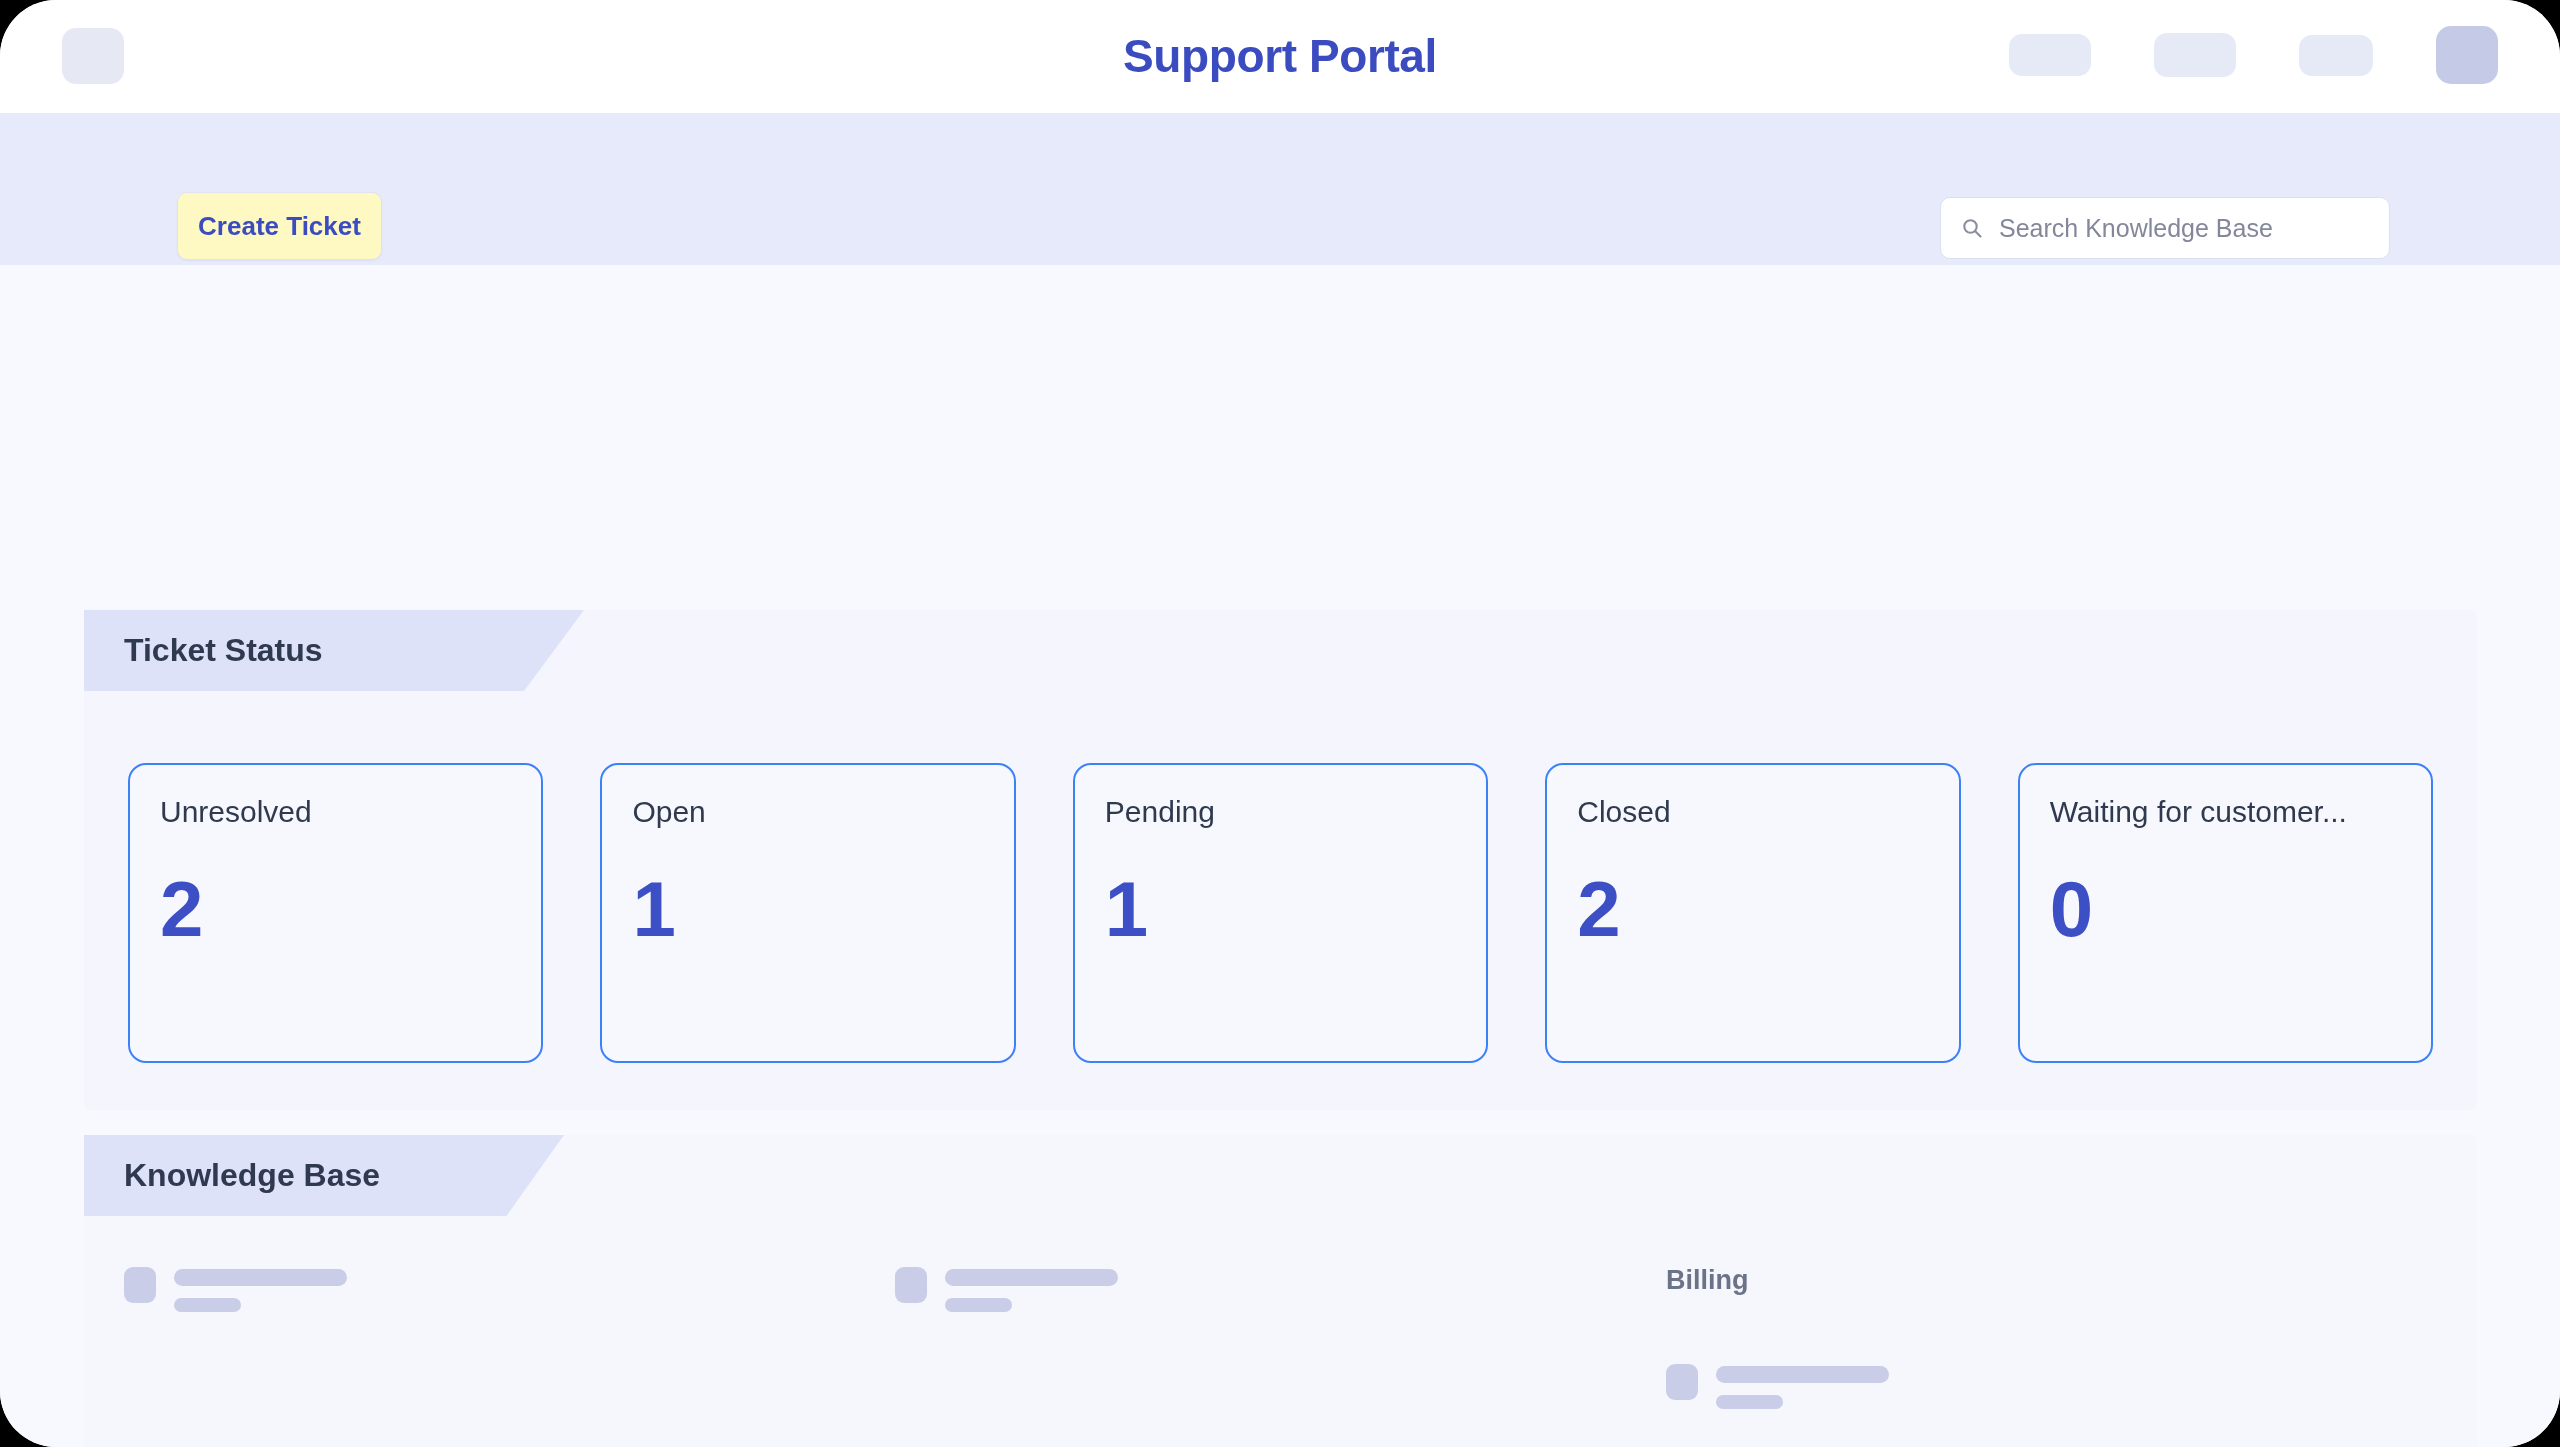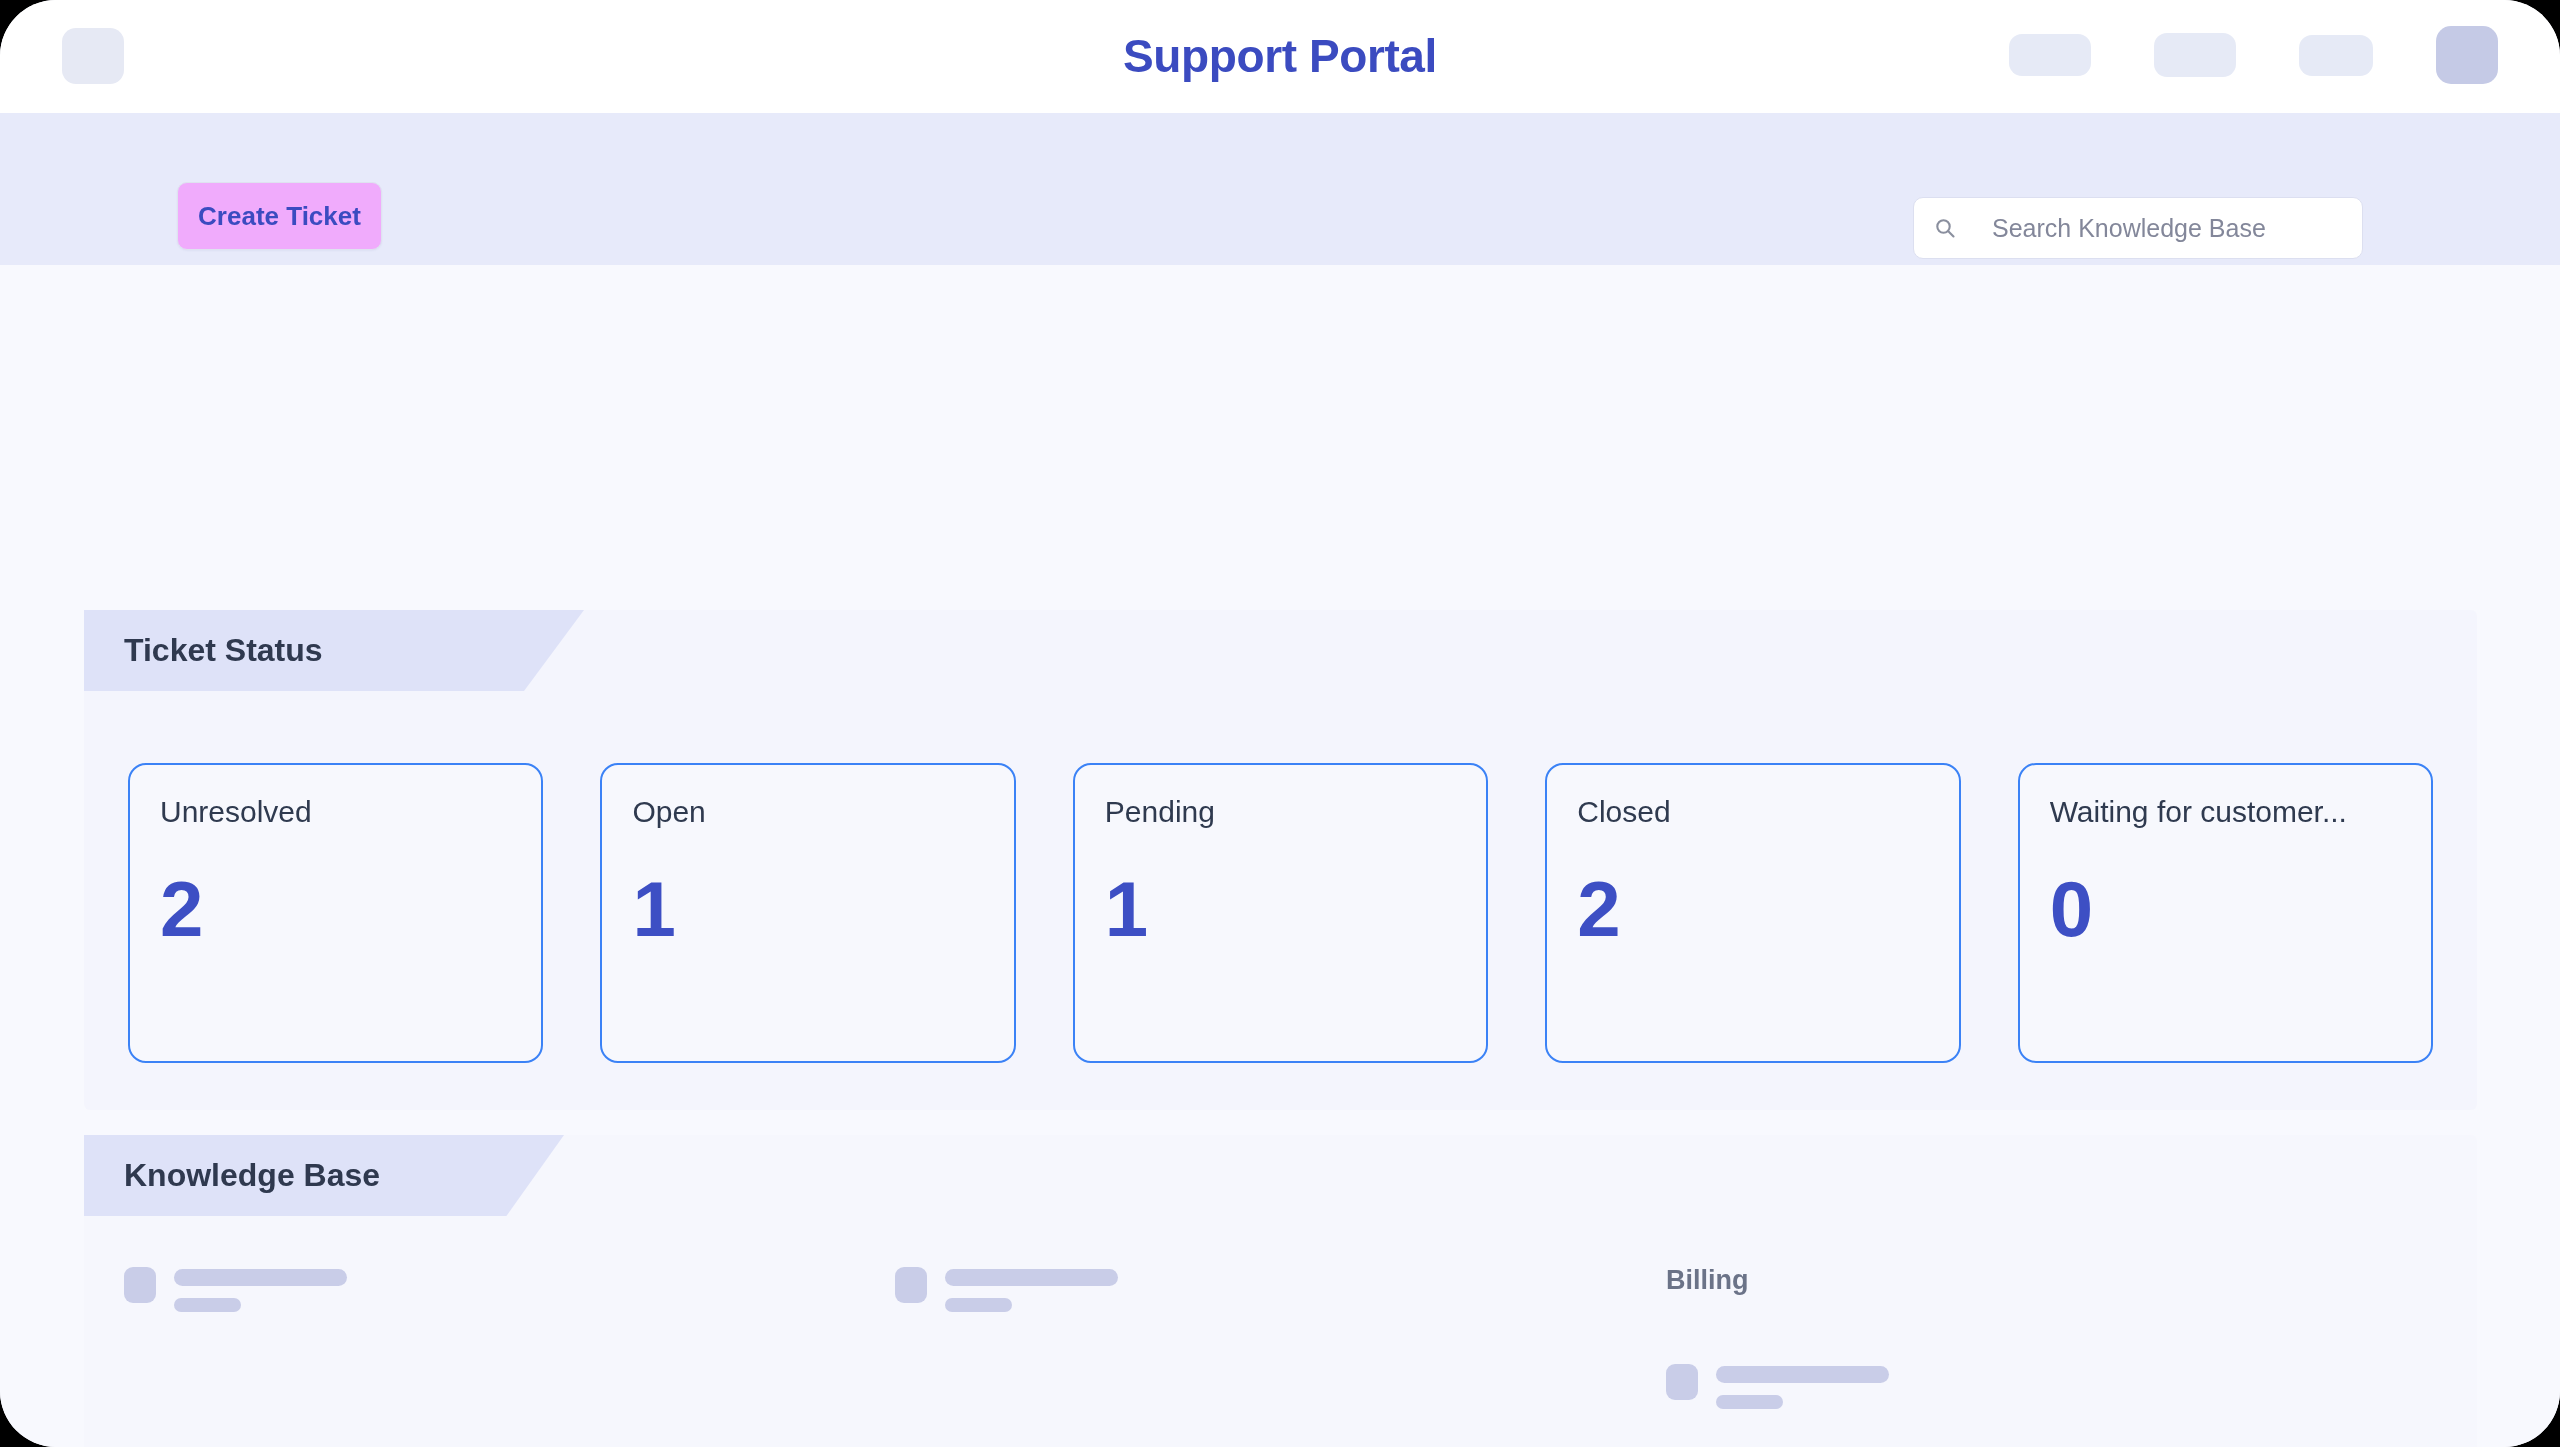--- a/index.html
+++ b/index.html
@@ -81,53 +81,52 @@
     position: relative;
     height: 152px;
     flex: 0 0 152px;
     background: #e7eafa;
     display: flex;
     align-items: center;
   }
   .create-ticket-btn {
     position: absolute;
     left: 177px;
-    top: 149px;
+    top: 159px;
     transform: translateY(-80px);
     width: 205px;
     height: 68px;
     border: 1px solid #dfe2f0;
     border-radius: 10px;
-    background: #f0abfc;
+    background: #fef9c3;
     color: #3b4bc0;
     font-size: 26px;
     font-weight: bold;
     font-family: "Liberation Sans", sans-serif;
     cursor: pointer;
     padding: 0;
     display: flex;
     align-items: center;
     justify-content: center;
     box-shadow: 0 1px 2px rgba(40,50,110,0.05);
   }
   .search-wrap {
     position: absolute;
-    right: 197px;
+    right: 170px;
     top: 160px;
     width: 450px;
     height: 62px;
     transform: translateY(-76px);
     background: #ffffff;
     border: 1px solid #dcdff0;
     border-radius: 10px;
     display: flex;
     align-items: center;
     padding: 0 18px;
     box-sizing: border-box;
-    gap: 20px;
   }
   .search-icon {
     width: 26px;
     height: 26px;
     flex: 0 0 26px;
     margin-right: 14px;
     display: flex;
     align-items: center;
     justify-content: center;
     color: #8a8f9e;

